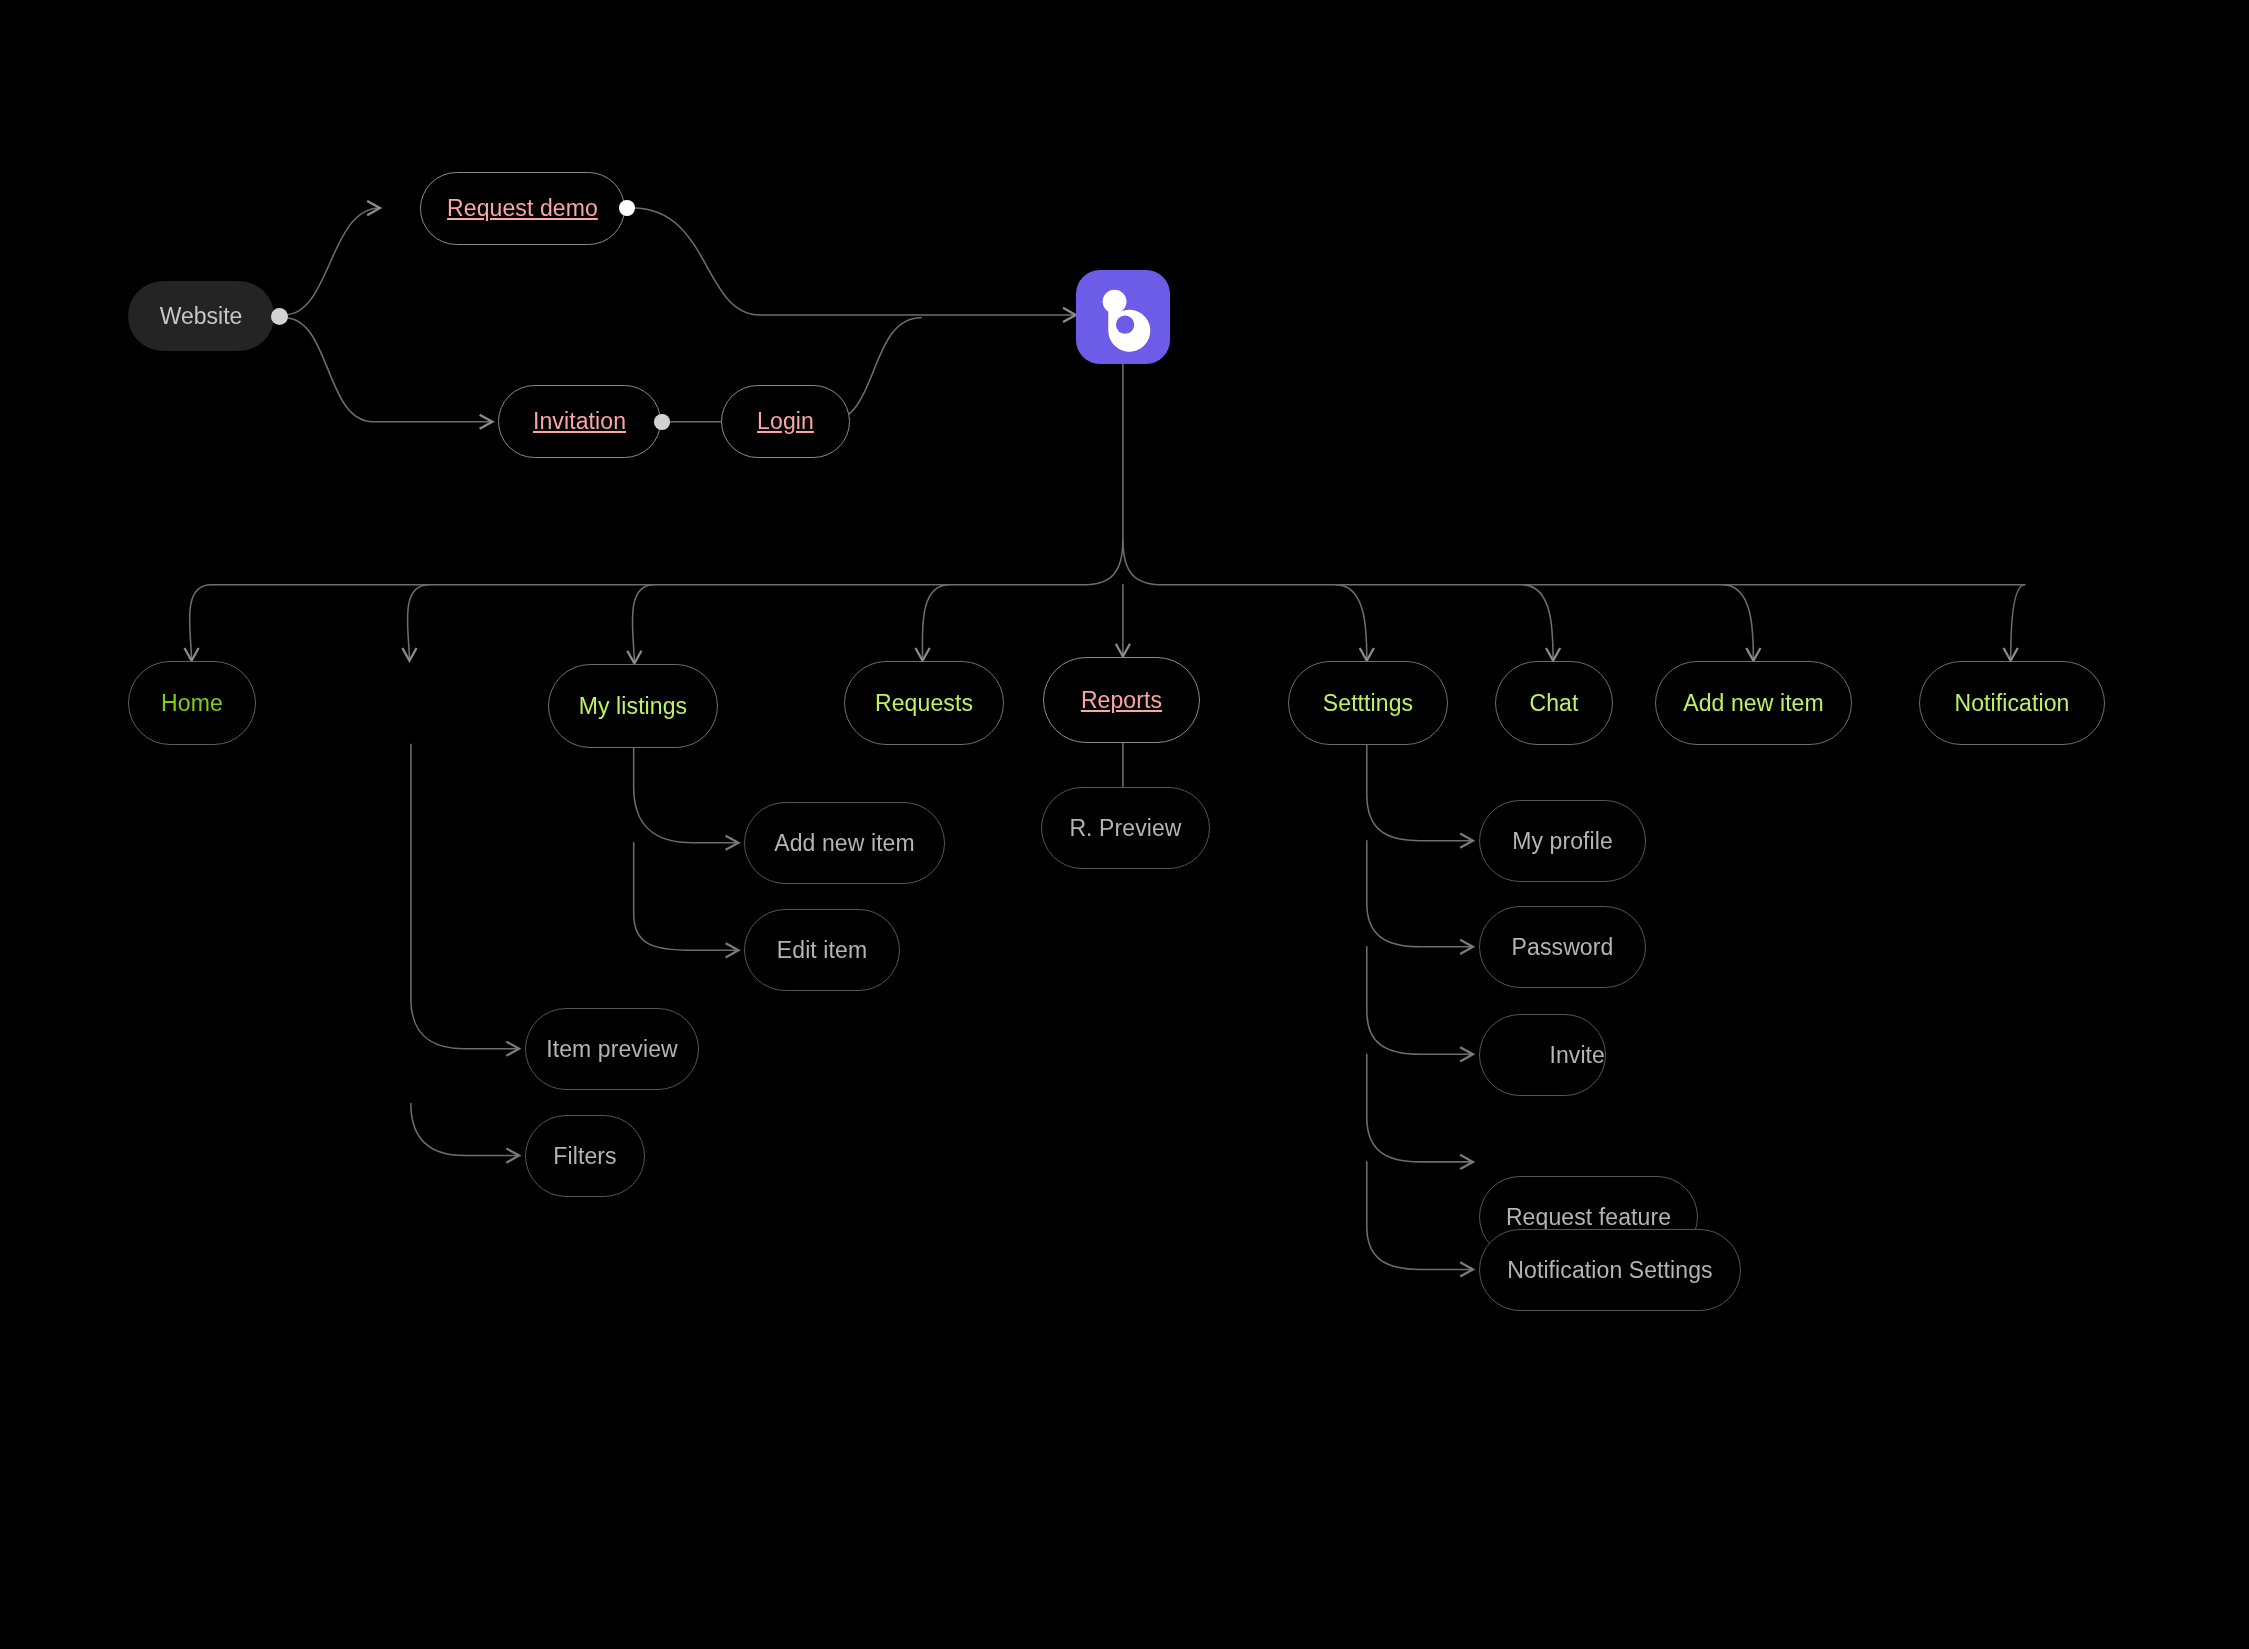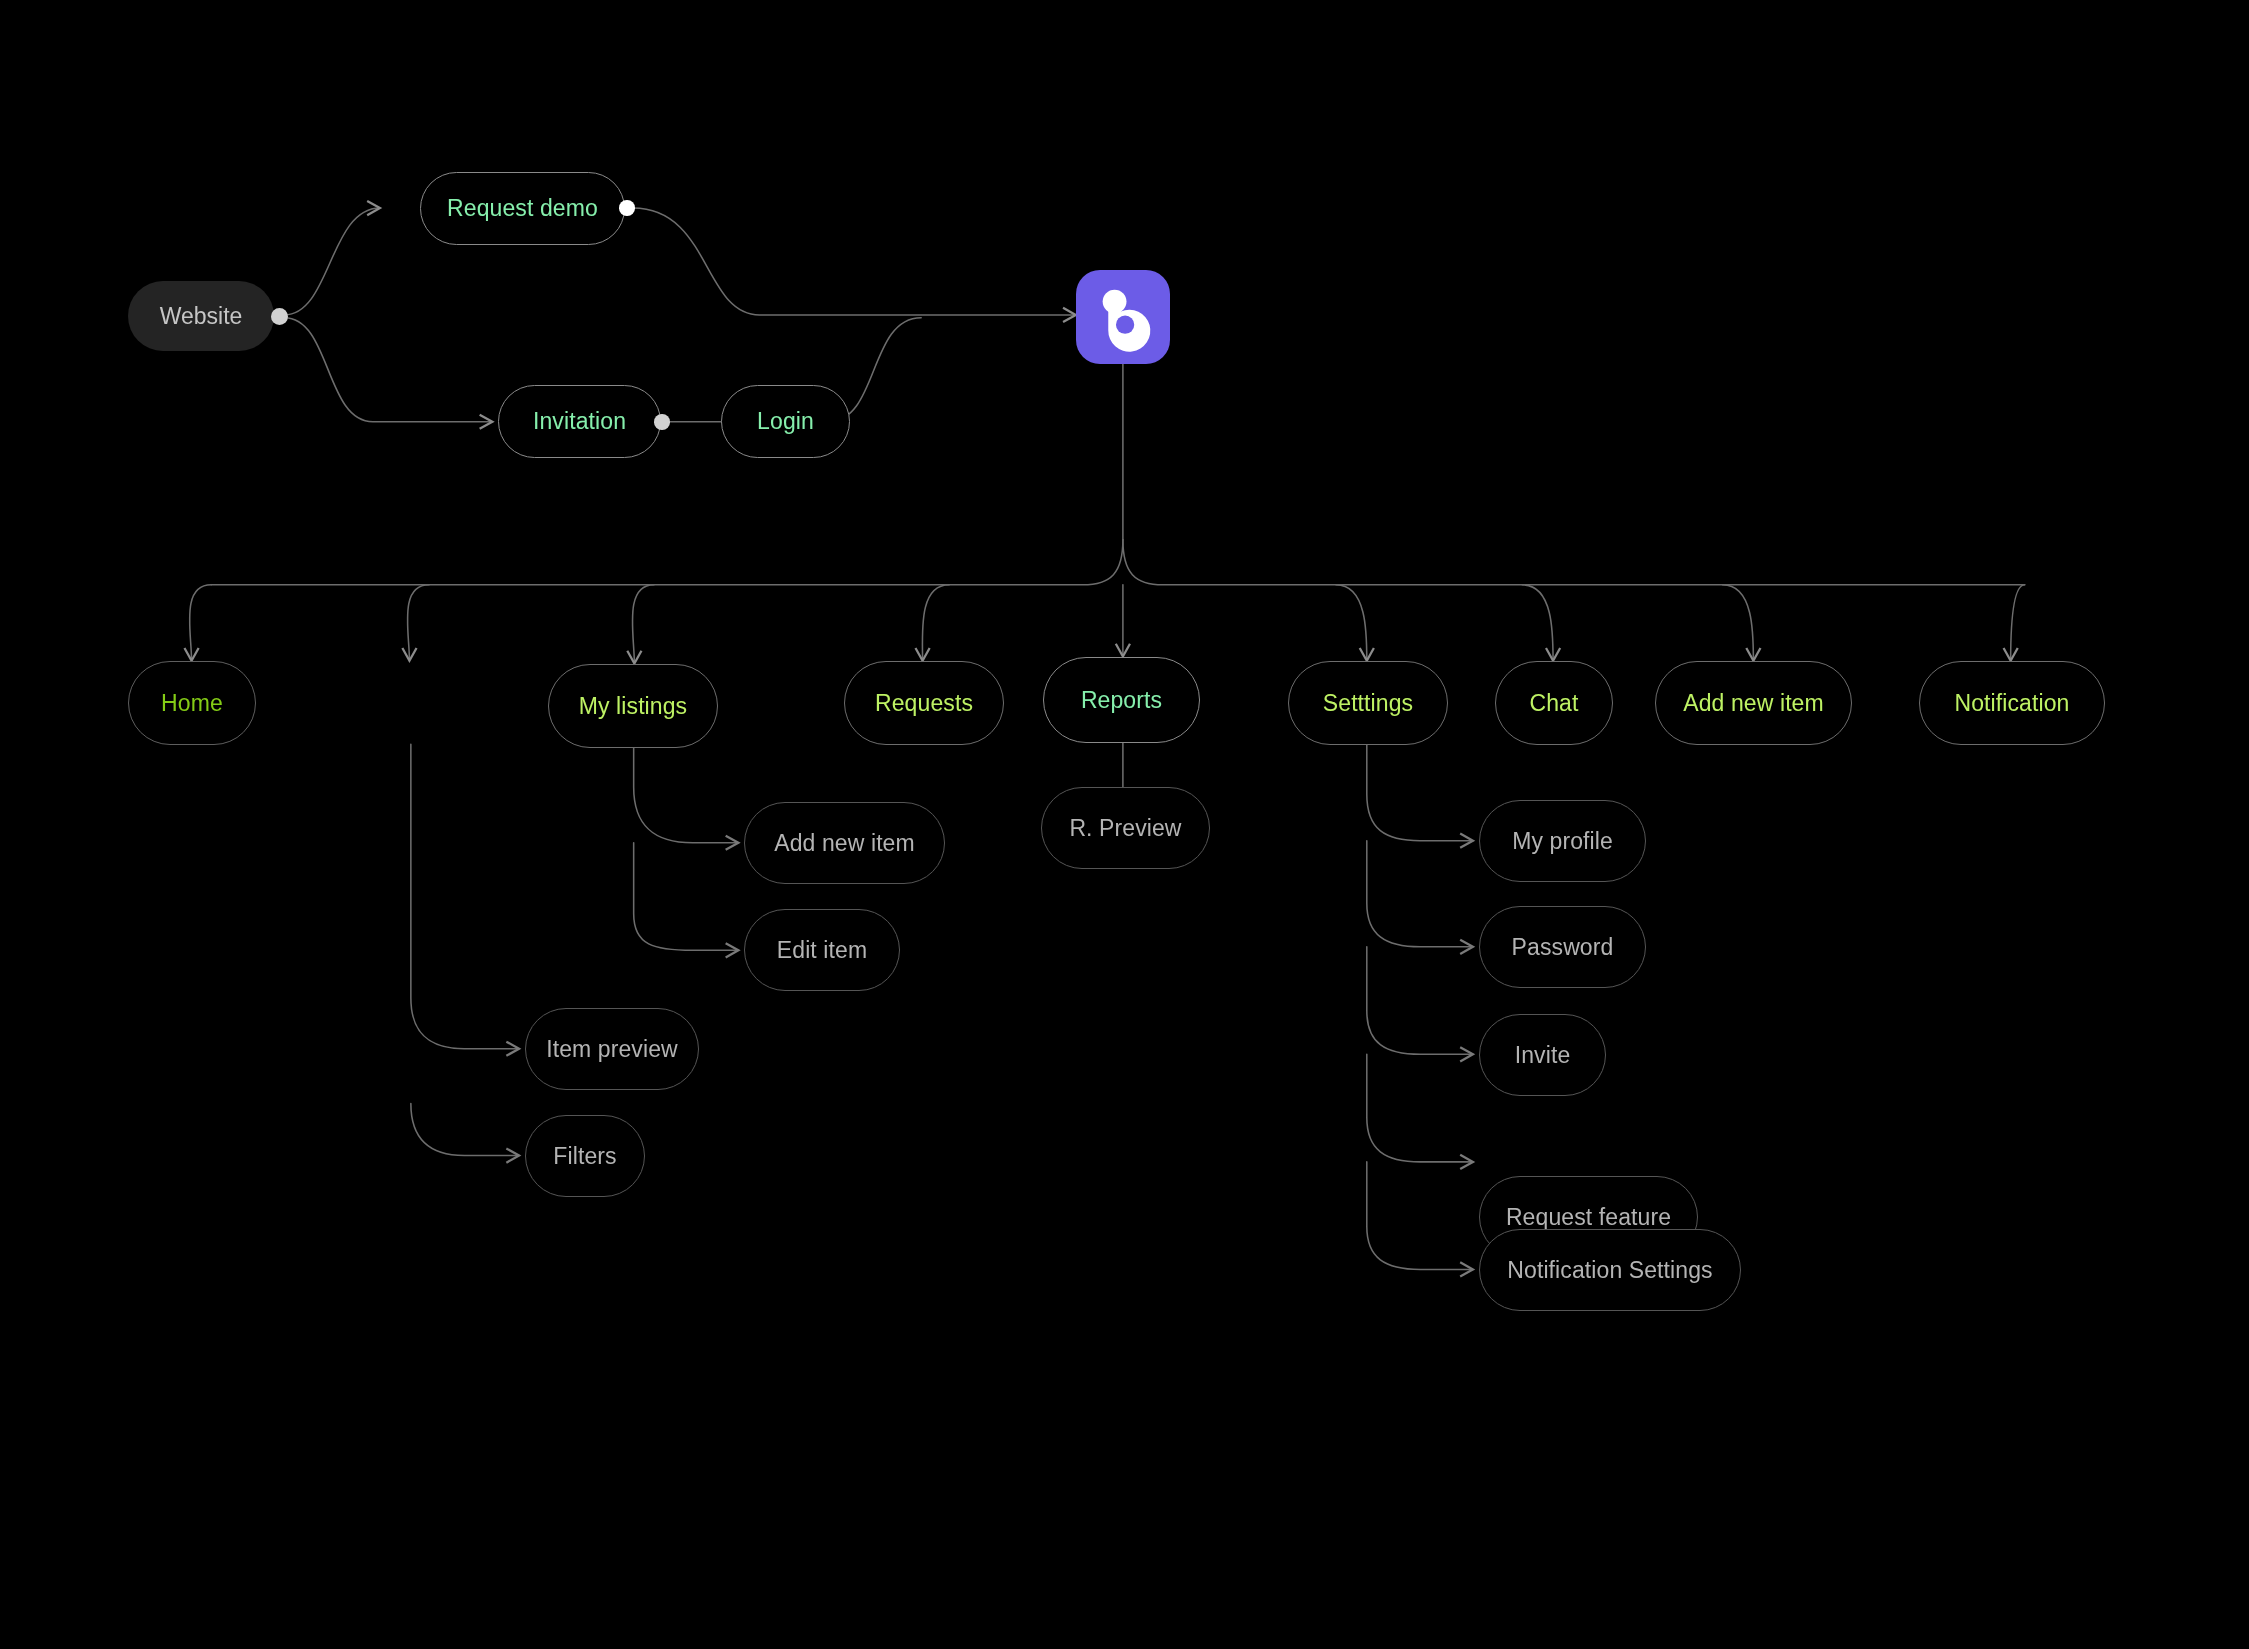--- a/index.html
+++ b/index.html
@@ -49,22 +49,23 @@
   .pill {
     border: 1.4px solid #6d6d6d;
     border-radius: 702px;
     background: #000000;
     color: #bef264;
     font-size: 23px;
     letter-spacing: 0.1px;
   }
   
   .pill.bright {
-    color: #86efac;
+    color: #fca5a5;
     border-color: #8a8a8a;
+    text-decoration: underline;
   }
   
   .pill.dim {
     color: #84cc16;
     border-color: #5e5e5e;
   }
   .pill.dimmer {
     color: #b4b4b4;
     border-color: #555555;
   }
@@ -243,21 +244,21 @@
   </div>
 
   <div class="node pill dimmer" style="left:1479px; top:800px; width:167px; height:82px;">
     <span class="node-label">My profile</span>
   </div>
 
   <div class="node pill dimmer" style="left:1479px; top:906px; width:167px; height:82px;">
     <span class="node-label">Password</span>
   </div>
 
-  <div class="node pill dimmer" style="left:1479px; top:1014px; width:127px; height:82px;">
+  <div class="node pill dimmer" style="left:1479px; top:1014px; width:127px; height:82px;justify-content:flex-end;">
     <span class="node-label">Invite</span>
   </div>
 
   <div class="node pill dimmer" style="left:1479px; top:1137px; width:219px; height:82px;margin-top:39px;">
     <span class="node-label">Request feature</span>
   </div>
 
   <div class="node pill dimmer" style="left:1479px; top:1229px; width:262px; height:82px;">
     <span class="node-label">Notification Settings</span>
   </div>

